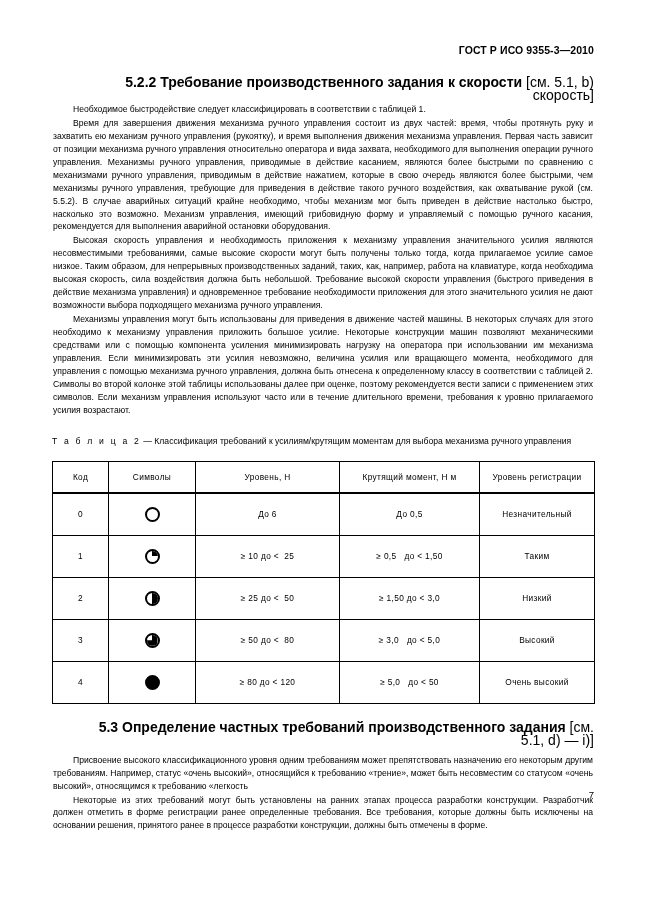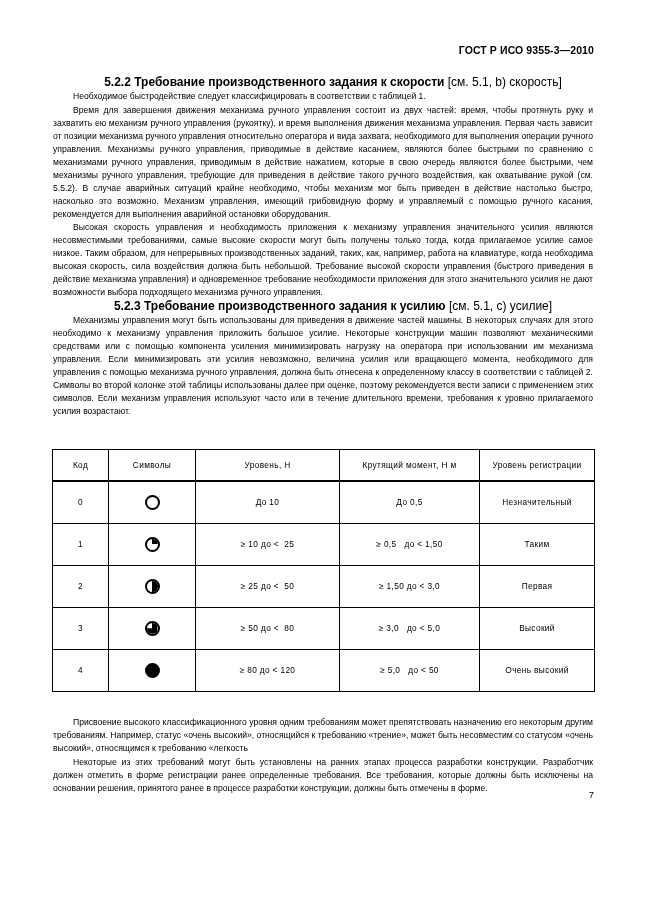--- a/index.html
+++ b/index.html
@@ -40,25 +40,25 @@
     line-height: 12.95px;
     text-align: justify;
     text-justify: inter-word;
     margin: 1px;
     hyphens: manual;
   }
   .para.indent {
     text-indent: 20px;
   }
   .heading {
-    font-size: 12px;
+    font-size: 14px;
     line-height: 12.95px;
     margin: 0;
     text-indent: 20px;
-    text-align: center;
+    text-align: right;
   }
   .heading b {
     font-weight: bold;
   }
   .spacer-sm { height: 6px; }
   .spacer-lg { height: 17px; }
   .table-caption {
     font-size: 8.6px;
     line-height: 12.95px;
     text-align: justify;
@@ -165,26 +165,26 @@
   <div class="content">
 
     <p class="heading"><b>5.2.2 Требование производственного задания к скорости</b><span> [см. 5.1, b) скорость]</span></p>
 
     <p class="para indent">Необходимое быстродействие следует классифицировать в соответствии с таблицей 1.</p>
 
     <p class="para indent">Время для завершения движения механизма ручного управления состоит из двух частей: время, чтобы протянуть руку и захватить ею механизм ручного управления (рукоятку), и время выполнения движения механизма управления. Первая часть зависит от позиции механизма ручного управления относительно оператора и вида захвата, необходимого для выполнения операции ручного управления. Механизмы ручного управления, приводимые в действие касанием, являются более быстрыми по сравнению с механизмами ручного управления, приводимым в действие нажатием, которые в свою очередь являются более быстрыми, чем механизмы ручного управления, требующие для приведения в действие такого ручного воздействия, как охватывание рукой (см. 5.5.2). В случае аварийных ситуаций крайне необходимо, чтобы механизм мог быть приведен в действие настолько быстро, насколько это возможно. Механизм управления, имеющий грибовидную форму и управляемый с помощью ручного касания, рекомендуется для выполнения аварийной остановки оборудования.</p>
 
     <p class="para indent">Высокая скорость управления и необходимость приложения к механизму управления значительного усилия являются несовместимыми требованиями, самые высокие скорости могут быть получены только тогда, когда прилагаемое усилие самое низкое. Таким образом, для непрерывных производственных заданий, таких, как, например, работа на клавиатуре, когда необходима высокая скорость, сила воздействия должна быть небольшой. Требование высокой скорости управления (быстрого приведения в действие механизма управления) и одновременное требование необходимости приложения для этого значительного усилия не дают возможности выбора подходящего механизма ручного управления.</p>
 
-    <p class="heading"><b>5.2.3 Требование производственного задания к усилию</b><span> [см. 5.1, c) усилие]</span></p>
 
     <p class="para indent">Механизмы управления могут быть использованы для приведения в движение частей машины. В некоторых случаях для этого необходимо к механизму управления приложить большое усилие. Некоторые конструкции машин позволяют механическими средствами или с помощью компонента усиления минимизировать нагрузку на оператора при использовании им механизма управления. Если минимизировать эти усилия невозможно, величина усилия или вращающего момента, необходимого для управления с помощью механизма ручного управления, должна быть отнесена к определенному классу в соответствии с таблицей 2. Символы во второй колонке этой таблицы использованы далее при оценке, поэтому рекомендуется вести записи с применением этих символов. Если механизм управления используют часто или в течение длительного времени, требования к уровню прилагаемого усилия возрастают.</p>
 
     <div class="spacer-lg"></div>
 
+    <p class="table-caption"><span class="tword">Т а б л и ц а 2</span><span> — Классификация требований к усилиям/крутящим моментам для выбора механизма ручного управления</span></p>
 
     <table class="data-table">
       <colgroup>
         <col class="col-code">
         <col class="col-symbol">
         <col class="col-force">
         <col class="col-torque">
         <col class="col-level">
       </colgroup>
       <thead>
@@ -197,21 +197,21 @@
         </tr>
       </thead>
       <tbody>
         <tr>
           <td>0</td>
           <td>
             <div class="sym-wrap">
               <span class="pie p0"></span>
             </div>
           </td>
-          <td class="force-val">До 10</td>
+          <td class="force-val">До 6</td>
           <td class="torque-val">До 0,5</td>
           <td>Незначительный</td>
         </tr>
         <tr>
           <td>1</td>
           <td>
             <div class="sym-wrap">
               <span class="pie p25"></span>
             </div>
           </td>
@@ -221,21 +221,21 @@
         </tr>
         <tr>
           <td>2</td>
           <td>
             <div class="sym-wrap">
               <span class="pie p50"></span>
             </div>
           </td>
           <td class="force-val">≥ 25 до &lt;  50</td>
           <td class="torque-val">≥ 1,50 до &lt; 3,0</td>
-          <td>Первая</td>
+          <td>Низкий</td>
         </tr>
         <tr>
           <td>3</td>
           <td>
             <div class="sym-wrap">
               <span class="pie p75"></span>
             </div>
           </td>
           <td class="force-val">≥ 50 до &lt;  80</td>
           <td class="torque-val">≥ 3,0   до &lt; 5,0</td>
@@ -250,20 +250,21 @@
           </td>
           <td class="force-val">≥ 80 до &lt; 120</td>
           <td class="torque-val">≥ 5,0   до &lt; 50</td>
           <td>Очень высокий</td>
         </tr>
       </tbody>
     </table>
 
     <div class="spacer-lg"></div>
 
+    <p class="heading"><b>5.3 Определение частных требований производственного задания</b><span> [см. 5.1, d) — i)]</span></p>
 
     <div class="spacer-sm"></div>
 
     <p class="para indent">Присвоение высокого классификационного уровня одним требованиям может препятствовать назначению его некоторым другим требованиям. Например, статус «очень высокий», относящийся к требованию «трение», может быть несовместим со статусом «очень высокий», относящимся к требованию «легкость</p>
 
     <p class="para indent">Некоторые из этих требований могут быть установлены на ранних этапах процесса разработки конструкции. Разработчик должен отметить в форме регистрации ранее определенные требования. Все требования, которые должны быть исключены на основании решения, принятого ранее в процессе разработки конструкции, должны быть отмечены в форме.</p>
 
   </div>
 
   <div class="page-number">7</div>

